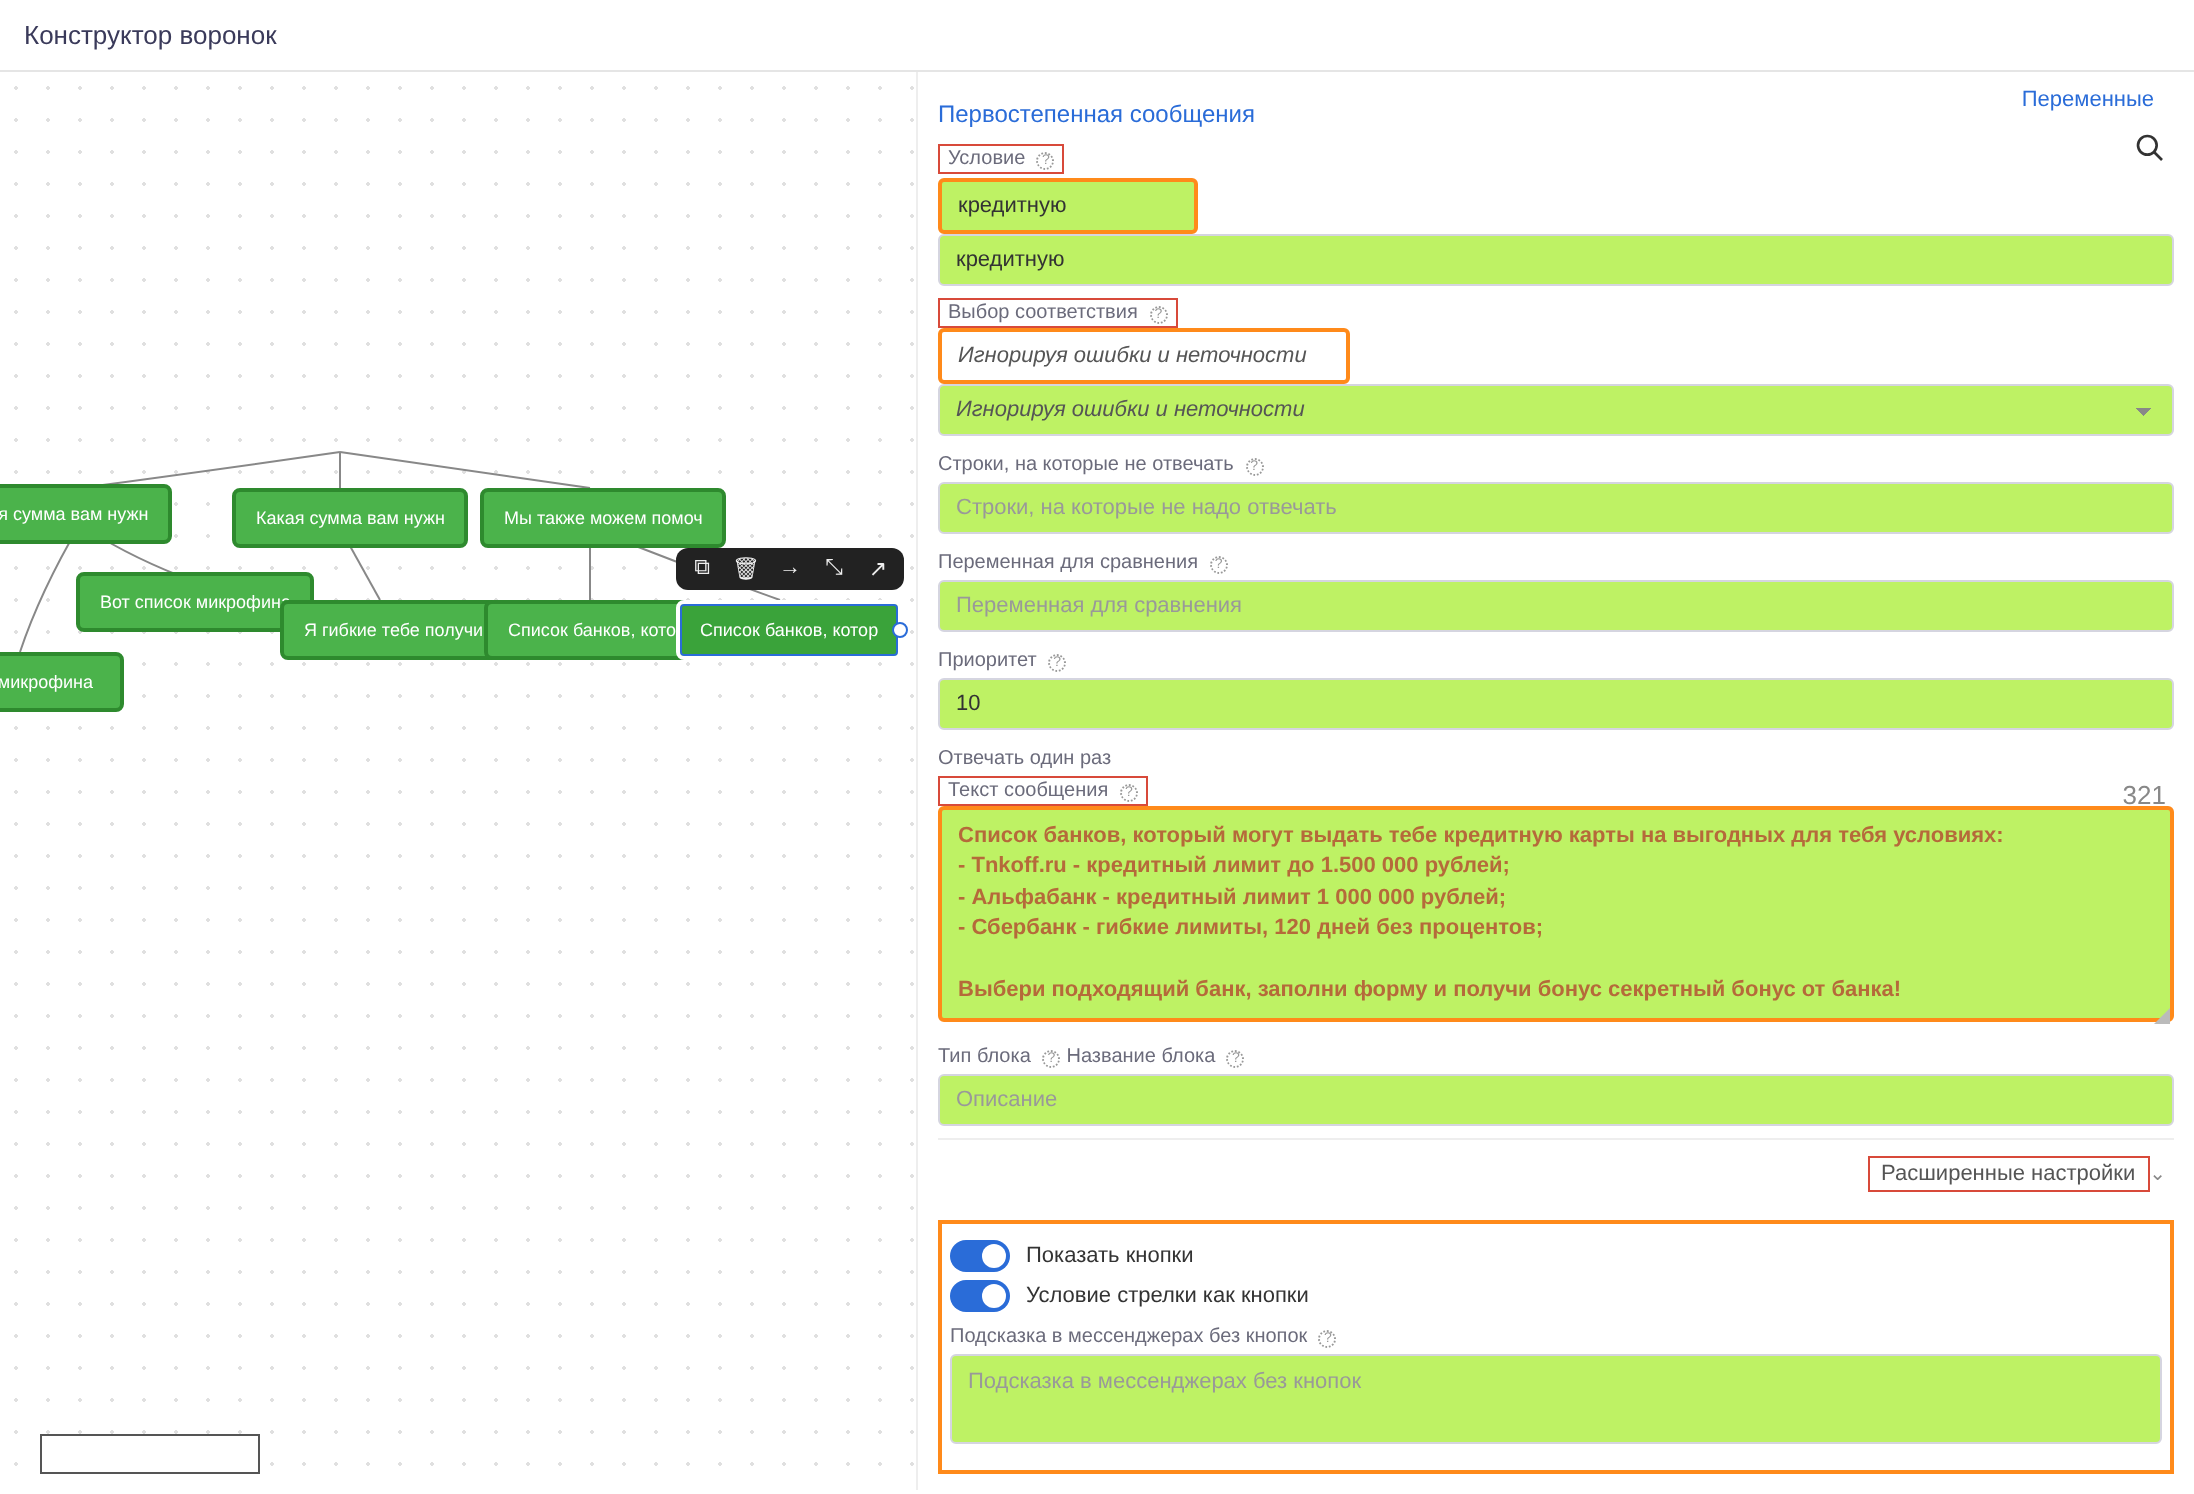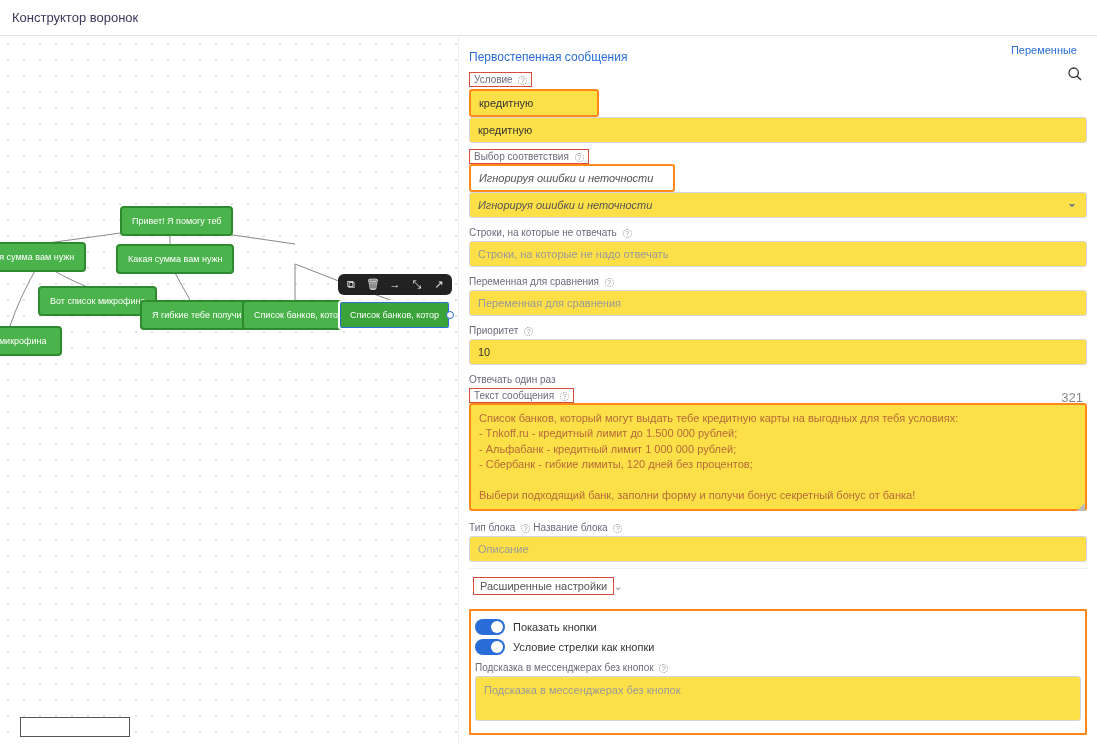--- a/index.html
+++ b/index.html
@@ -12,35 +12,35 @@
   .panel::-webkit-scrollbar-thumb { background: #ccc; border-radius: 3px; }
 
   .vars-link { position: absolute; right: 20px; top: 8px; color: #2a6cd8; font-size: 11px; cursor: pointer; }
   .panel-title { color: #2a6cd8; font-size: 12px; padding: 14px 0 8px 0; }
   .search-icon { position: absolute; right: 14px; top: 30px; width: 16px; height: 16px; }
   .search-icon svg { width: 16px; height: 16px; stroke: #333; fill: none; stroke-width: 2; }
 
   .label { font-size: 10px; color: #6b6b7b; padding: 3px 0; display: inline-block; }
   .help { display: inline-block; width: 9px; height: 9px; border: 1px dotted #999; border-radius: 50%; font-size: 7px; text-align: center; line-height: 8px; color: #999; margin-left: 3px; }
   .input, .select, .textarea {
-    width: 100%; border: 1px solid #d5d5e0; border-radius: 3px; padding: 6px 8px; font-size: 11px; color: #333; background: #fde047;
+    width: 100%; border: 1px solid #d5d5e0; border-radius: 3px; padding: 6px 8px; font-size: 11px; color: #333; background: #bef264;
   }
   .input::placeholder, .textarea::placeholder { color: #999; }
   .select { appearance: none; background-image: linear-gradient(45deg, transparent 50%, #888 50%), linear-gradient(135deg, #888 50%, transparent 50%); background-position: calc(100% - 14px) 11px, calc(100% - 10px) 11px; background-size: 4px 4px, 4px 4px; background-repeat: no-repeat; color: #555; font-style: italic; }
   .textarea { resize: none; font-family: Arial, sans-serif; line-height: 1.4; }
   .ta-resize { position: absolute; right: 2px; bottom: 2px; width: 10px; height: 10px; pointer-events: none; }
   .ta-resize::before { content: ""; position: absolute; right: 0; bottom: 0; width: 0; height: 0; border-right: 8px solid #bbb; border-top: 8px solid transparent; }
   .field-wrap { position: relative; margin-bottom: 6px; }
   .char-count { position: absolute; right: 4px; top: -14px; font-size: 13px; color: #888; }
 
   .hl-red { border: 1px solid #d84a3a; padding: 1px 4px; display: inline-block; }
   .hl-orange-box { border: 2px solid #ff8a1a; }
   .orange-wrap { border: 2px solid #ff8a1a; padding: 4px; margin-top: 6px; }
 
-  .accordion-header { border-top: 1px solid #eee; padding: 8px 4px; font-size: 11px; color: #555; display: flex; justify-content: flex-start; align-items: center; cursor: pointer; }
+  .accordion-header { border-top: 1px solid #eee; padding: 8px 4px; font-size: 11px; color: #555; display: flex; justify-content: flex-end; align-items: center; cursor: pointer; }
   .chev { font-size: 10px; color: #888; }
 
   .toggle-row { display: flex; align-items: center; gap: 8px; margin: 4px 0; }
   .toggle { width: 30px; height: 16px; background: #2a6cd8; border-radius: 8px; position: relative; cursor: pointer; }
   .toggle .knob { position: absolute; right: 2px; top: 2px; width: 12px; height: 12px; background: #fff; border-radius: 50%; }
 
   
   .node { position: absolute; background: #4bb34b; color: #fff; padding: 8px 10px; border: 2px solid #2e8a2e; border-radius: 4px; font-size: 9px; text-align: center; min-width: 90px; }
   .node.sel { background: #3aa33a; border-color: #fff; box-shadow: 0 0 0 1px #2a6cd8 inset; }
   .toolbar { position: absolute; background: #222; border-radius: 6px; padding: 4px 6px; display: flex; gap: 8px; top: 238px; left: 338px; z-index: 10; }
@@ -64,23 +64,23 @@
       <path d="M170 190 Q 100 200 40 208"></path>
       <path d="M170 190 Q 170 200 170 208"></path>
       <path d="M170 190 Q 240 200 295 208"></path>
       <path d="M40 226 Q 60 240 90 252"></path>
       <path d="M170 228 Q 180 246 190 264"></path>
       <path d="M295 228 Q 295 246 295 264"></path>
       <path d="M295 228 Q 340 246 390 264"></path>
       <path d="M40 226 Q 20 260 10 290"></path>
     </svg>
 
-    <div class="node" style="left:120px;top:170px;">Привет! Я помогу теб</div>
     <div class="node" style="left:-22px;top:206px;">кая сумма вам нужн</div>
     <div class="node" style="left:116px;top:208px;">Какая сумма вам нужн</div>
+    <div class="node" style="left:240px;top:208px;">Мы также можем помоч</div>
     <div class="node" style="left:38px;top:250px;">Вот список микрофина</div>
     <div class="node" style="left:140px;top:264px;">Я гибкие тебе получи</div>
     <div class="node" style="left:242px;top:264px;">Список банков, котор</div>
     <div class="node sel" style="left:338px;top:264px;">
       <span>Список банков, котор</span>
       <span class="port"></span>
     </div>
     <div class="node" style="left:-28px;top:290px;">ок микрофина</div>
 
     <div class="toolbar">
@@ -142,21 +142,21 @@
 
     
     <span class="label">Отвечать один раз</span>
 
     
     <div style="position:relative;">
       <span class="label hl-red"><span>Текст сообщения</span> <span class="help">?</span></span>
       <span class="char-count" style="top:2px;">321</span>
     </div>
     <div class="field-wrap">
-      <textarea class="textarea hl-orange-box" rows="6" style="border-width: 2px; color: rgb(181, 106, 58);">Список банков, который могут выдать тебе кредитную карты на выгодных для тебя условиях:
+      <textarea class="textarea hl-orange-box" rows="6" style="border-width: 2px; color: rgb(181, 106, 58); font-weight: bold;">Список банков, который могут выдать тебе кредитную карты на выгодных для тебя условиях:
 - Tnkoff.ru - кредитный лимит до 1.500 000 рублей;
 - Альфабанк - кредитный лимит 1 000 000 рублей;
 - Сбербанк - гибкие лимиты, 120 дней без процентов;
 
 Выбери подходящий банк, заполни форму и получи бонус секретный бонус от банка!</textarea>
       <div class="ta-resize"></div>
     </div>
 
     
     <span class="label"><span>Тип блока</span> <span class="help">?</span></span>

